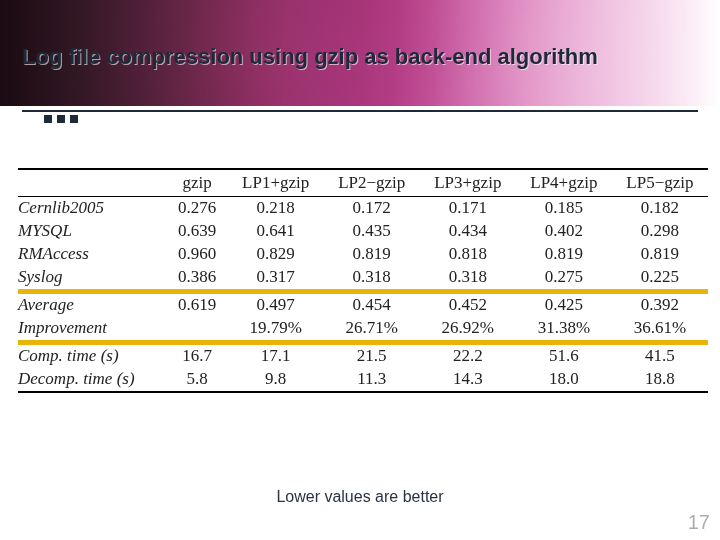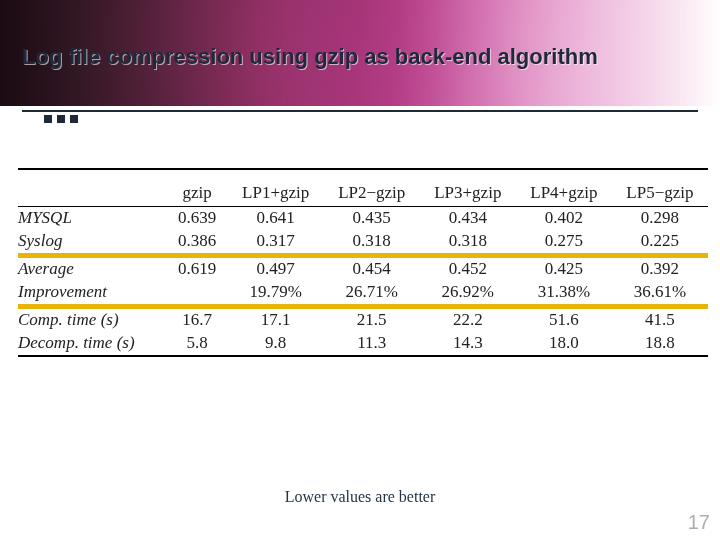--- a/index.html
+++ b/index.html
@@ -90,36 +90,36 @@
     font-style: italic;
     padding-left: 0;
     white-space: nowrap;
   }
   thead th:first-child {
     font-style: normal;
   }
   thead tr th {
     border-top: 2px solid #000;
     border-bottom: 1px solid #000;
-    padding-top: 13px;
+    padding-top: 3px;
     padding-bottom: 3px;
   }
   tbody tr.sep-top td {
     border-top: 5px solid #eab308;
   }
   tbody tr.sep-bottom td {
     border-bottom: 2px solid #000;
   }
   .caption {
     position: absolute;
     bottom: 34px;
     left: 0;
     width: 100%;
     text-align: center;
-    font-family: Liberation Serif, serif;
+    font-family: Liberation Sans, sans-serif;
     font-size: 16px;
     color: #263445;
   }
   .page-num {
     position: absolute;
     bottom: 6px;
     right: 10px;
     font-family: Verdana, sans-serif;
     font-size: 20px;
     color: rgba(100,105,115,0.55);
@@ -150,27 +150,45 @@
         <th>gzip</th>
         <th>LP1+gzip</th>
         <th>LP2−gzip</th>
         <th>LP3+gzip</th>
         <th>LP4+gzip</th>
         <th>LP5−gzip</th>
       </tr>
     </thead>
     <tbody>
         <tr>
+          <td>Cernlib2005</td>
+          <td>0.276</td>
+          <td>0.218</td>
+          <td>0.172</td>
+          <td>0.171</td>
+          <td>0.185</td>
+          <td>0.182</td>
+        </tr>
+        <tr>
           <td>MYSQL</td>
           <td>0.639</td>
           <td>0.641</td>
           <td>0.435</td>
           <td>0.434</td>
           <td>0.402</td>
           <td>0.298</td>
+        </tr>
+        <tr>
+          <td>RMAccess</td>
+          <td>0.960</td>
+          <td>0.829</td>
+          <td>0.819</td>
+          <td>0.818</td>
+          <td>0.819</td>
+          <td>0.819</td>
         </tr>
         <tr>
           <td>Syslog</td>
           <td>0.386</td>
           <td>0.317</td>
           <td>0.318</td>
           <td>0.318</td>
           <td>0.275</td>
           <td>0.225</td>
         </tr>

